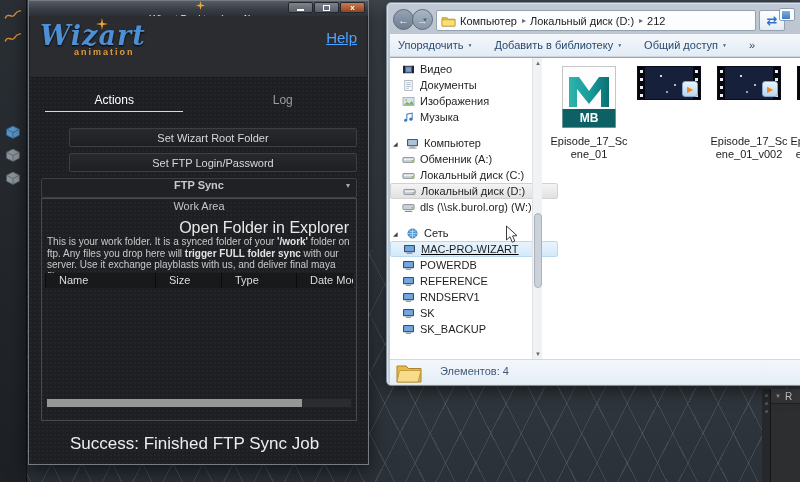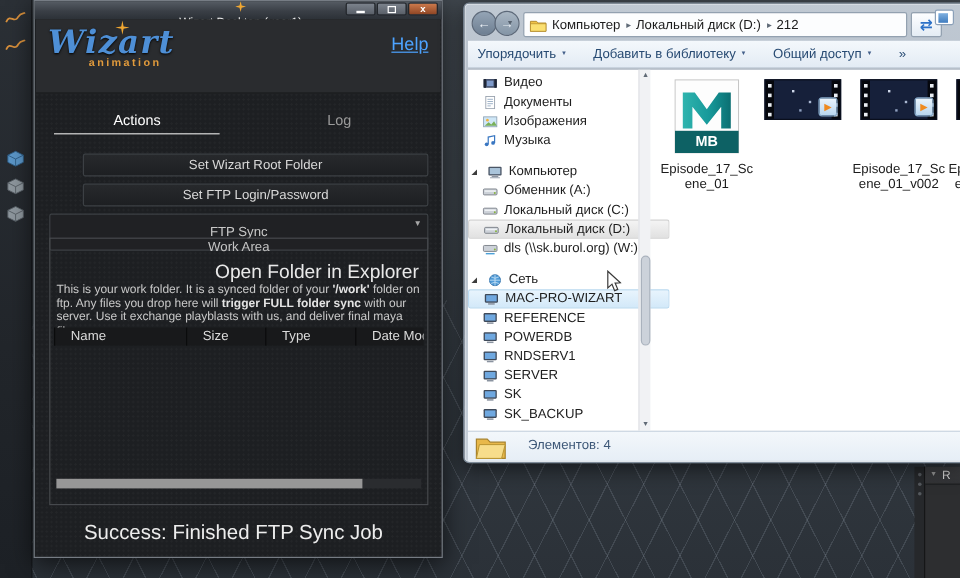--- a/index.html
+++ b/index.html
@@ -50,22 +50,22 @@
   .logo-spark { position:absolute; left:56px; top:-4px; }
   .wz-help { position:absolute; right:10px; top:13px; font-size:15px; color:#4da3ff; text-decoration:underline; cursor:pointer; }
   .wz-tabs { position:absolute; left:1px; top:86px; right:1px; height:26px; display:flex; }
   .wz-tab { flex:1; position:relative; display:flex; align-items:center; justify-content:center; font-size:12px; color:#9b9b9b; cursor:pointer; }
   .wz-tab.active { color:#ffffff; }
   .wz-tab.active::after { content:""; position:absolute; left:9%; right:9%; bottom:1px; height:1px; background:#d9d9d9; }
   .wz-btns { position:absolute; left:12px; right:11px; top:127px; }
   .wz-btn { height:19px; margin-bottom:6px; background:linear-gradient(#27292c,#1d1f22);
     border:1px solid #3c4044; border-radius:2px; display:flex; align-items:center; justify-content:center;
     font-size:11px; color:#d8d8d8; cursor:pointer;margin-left:28px; }
-  .wz-drop { position:relative; height:31px; background:#202124; border:1px solid #3c4044; border-radius:2px;
-    display:flex; align-items:center; justify-content:center; font-size:11px; color:#c9c9c9; cursor:pointer; }
+  .wz-drop { position:relative; height:20px; background:#202124; border:1px solid #3c4044; border-radius:2px;
+    display:flex; justify-content:center; font-size:11px; color:#c9c9c9; cursor:pointer;font-weight:bold; }
   .wz-drop .dd { position:absolute; right:6px; top:2px; font-size:8px; color:#a8a8a8; }
   .wz-wa { position:absolute; left:12px; right:11px; top:197px; height:223px; border:1px solid #46494d; }
   .wa-title { text-align:center; margin-top:1px; font-size:11px; color:#c4c4c4; }
   .wa-open { position:absolute; right:7px; top:20px; font-size:16px; color:#e9e9e9; cursor:pointer; }
   .wa-desc { position:absolute; left:5px; right:4px; top:37px; font-size:10px; line-height:11.5px; color:#c9c9c9; }
   .wa-desc b { color:#e3e3e3; }
   .wa-cols { position:absolute; left:3px; right:3px; top:74px; height:15px; background:#18191b;
     display:grid; grid-template-columns:110px 66px 75px 1fr; }
   .wa-col { border-left:1px solid #0a0b0c; font-size:11px; color:#dcdcdc; padding-left:13px; line-height:15px;
     white-space:nowrap; overflow:hidden; }
@@ -103,21 +103,21 @@
   .ex-main { position:absolute; left:3px; top:54px; right:0; height:302px; background:#fff; border-top:1px solid #98a5b3; overflow:hidden; }
   .ex-side { position:absolute; left:0; top:0; width:168px; height:100%; padding-top:3px; overflow:hidden; }
   .side-row { height:16px; display:flex; align-items:center; gap:5px; padding-left:12px; cursor:pointer;
     white-space:nowrap; overflow:hidden; }
   .side-row.header { padding-left:3px; }
   .side-row .tri { font-size:6px; color:#3c3c3c; width:8px; }
   .side-label { font-size:11px; color:#1e1e1e; }
   .side-row .ic svg { width:13px; height:11px; display:block; }
   .side-gap { height:10px; }
   .side-row.sel-grey { background:linear-gradient(#f4f4f4,#e1e1e1); border:1px solid #d2d2d2; border-radius:2px; }
-  .side-row.sel-blue { background:linear-gradient(#e8f4fd,#d3e9f9); border:1px solid #b9d9f0; border-radius:2px; }
+  .side-row.sel-blue { background:linear-gradient(#e8f4fd,#d3e9f9); border:1px solid #b9d9f0; border-radius:2px;text-decoration:underline; }
   .side-scroll { position:absolute; left:142px; top:0; width:10px; height:100%; background:#f1f2f4; border-left:1px solid #e0e2e6; }
   .side-scroll .ar { position:absolute; left:0; width:10px; text-align:center; font-size:6px; color:#606a75; }
   .side-scroll .ar.up { top:2px; } .side-scroll .ar.dn { bottom:2px; }
   .side-thumb { position:absolute; left:1px; top:155px; width:8px; height:75px; background:#ccd2da; border:1px solid #aab2bd; border-radius:4px; }
   .ex-files { position:absolute; left:152px; right:0; top:0; height:100%; }
   .file-cell { position:absolute; top:8px; width:78px; cursor:pointer; }
   .icon-zone { height:66px; display:flex; align-items:flex-start; justify-content:center; }
   .maya-file svg { width:54px; height:62px; display:block; }
   .vthumb { position:relative; width:64px; height:34px; background:#16203a; border:1px solid #090e1c; margin-bottom:2px; }
   .vthumb .holes { position:absolute; top:0; bottom:0; width:7px; background:#05070d; display:flex; flex-direction:column;
@@ -416,51 +416,41 @@
             <span class="side-label">MAC-PRO-WIZART</span>
           </div>
           <div class="side-row">
             <span class="ic">
               <svg viewBox="0 0 14 12">
                 <rect x="1" y="1" width="12" height="8" rx="1" fill="#3f4a5a"></rect>
                 <rect x="2.2" y="2.2" width="9.6" height="5.6" fill="#6fa8e0"></rect>
                 <rect x="4" y="9.4" width="6" height="1.4" fill="#8a93a0"></rect>
               </svg>
             </span>
-            <span class="side-label">REFERENCE</span>
+            <span class="side-label">POWERDB</span>
           </div>
           <div class="side-row">
             <span class="ic">
               <svg viewBox="0 0 14 12">
                 <rect x="1" y="1" width="12" height="8" rx="1" fill="#3f4a5a"></rect>
                 <rect x="2.2" y="2.2" width="9.6" height="5.6" fill="#6fa8e0"></rect>
                 <rect x="4" y="9.4" width="6" height="1.4" fill="#8a93a0"></rect>
               </svg>
             </span>
-            <span class="side-label">POWERDB</span>
+            <span class="side-label">REFERENCE</span>
           </div>
           <div class="side-row">
             <span class="ic">
               <svg viewBox="0 0 14 12">
                 <rect x="1" y="1" width="12" height="8" rx="1" fill="#3f4a5a"></rect>
                 <rect x="2.2" y="2.2" width="9.6" height="5.6" fill="#6fa8e0"></rect>
                 <rect x="4" y="9.4" width="6" height="1.4" fill="#8a93a0"></rect>
               </svg>
             </span>
             <span class="side-label">RNDSERV1</span>
-          </div>
-          <div class="side-row">
-            <span class="ic">
-              <svg viewBox="0 0 14 12">
-                <rect x="1" y="1" width="12" height="8" rx="1" fill="#3f4a5a"></rect>
-                <rect x="2.2" y="2.2" width="9.6" height="5.6" fill="#6fa8e0"></rect>
-                <rect x="4" y="9.4" width="6" height="1.4" fill="#8a93a0"></rect>
-              </svg>
-            </span>
-            <span class="side-label">SERVER</span>
           </div>
           <div class="side-row">
             <span class="ic">
               <svg viewBox="0 0 14 12">
                 <rect x="1" y="1" width="12" height="8" rx="1" fill="#3f4a5a"></rect>
                 <rect x="2.2" y="2.2" width="9.6" height="5.6" fill="#6fa8e0"></rect>
                 <rect x="4" y="9.4" width="6" height="1.4" fill="#8a93a0"></rect>
               </svg>
             </span>
             <span class="side-label">SK</span>

